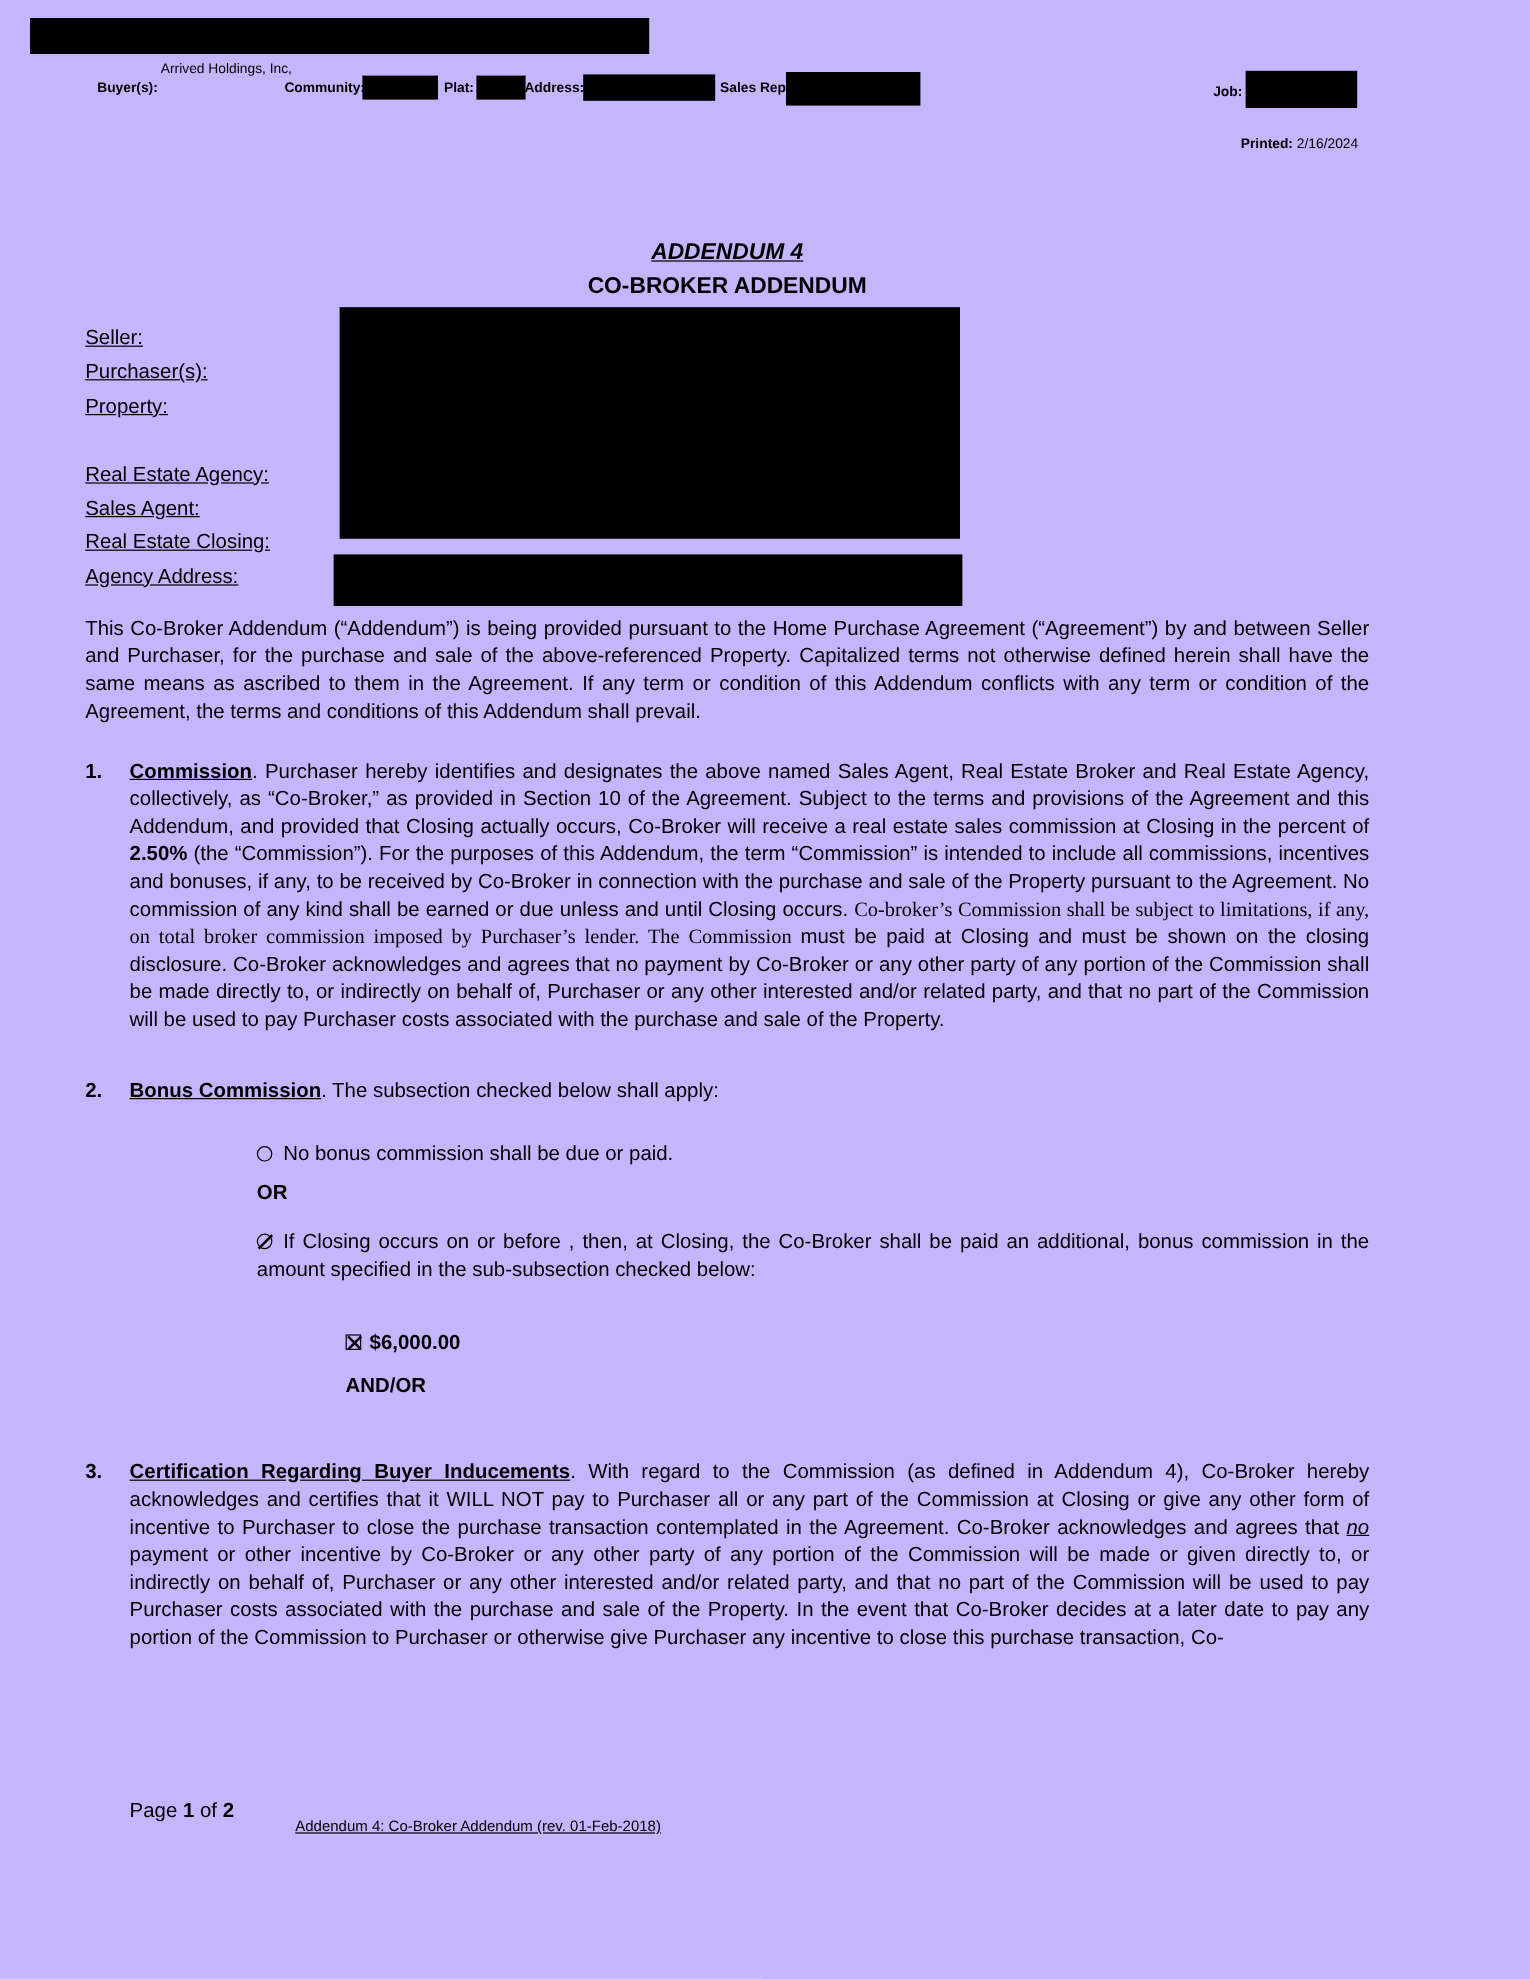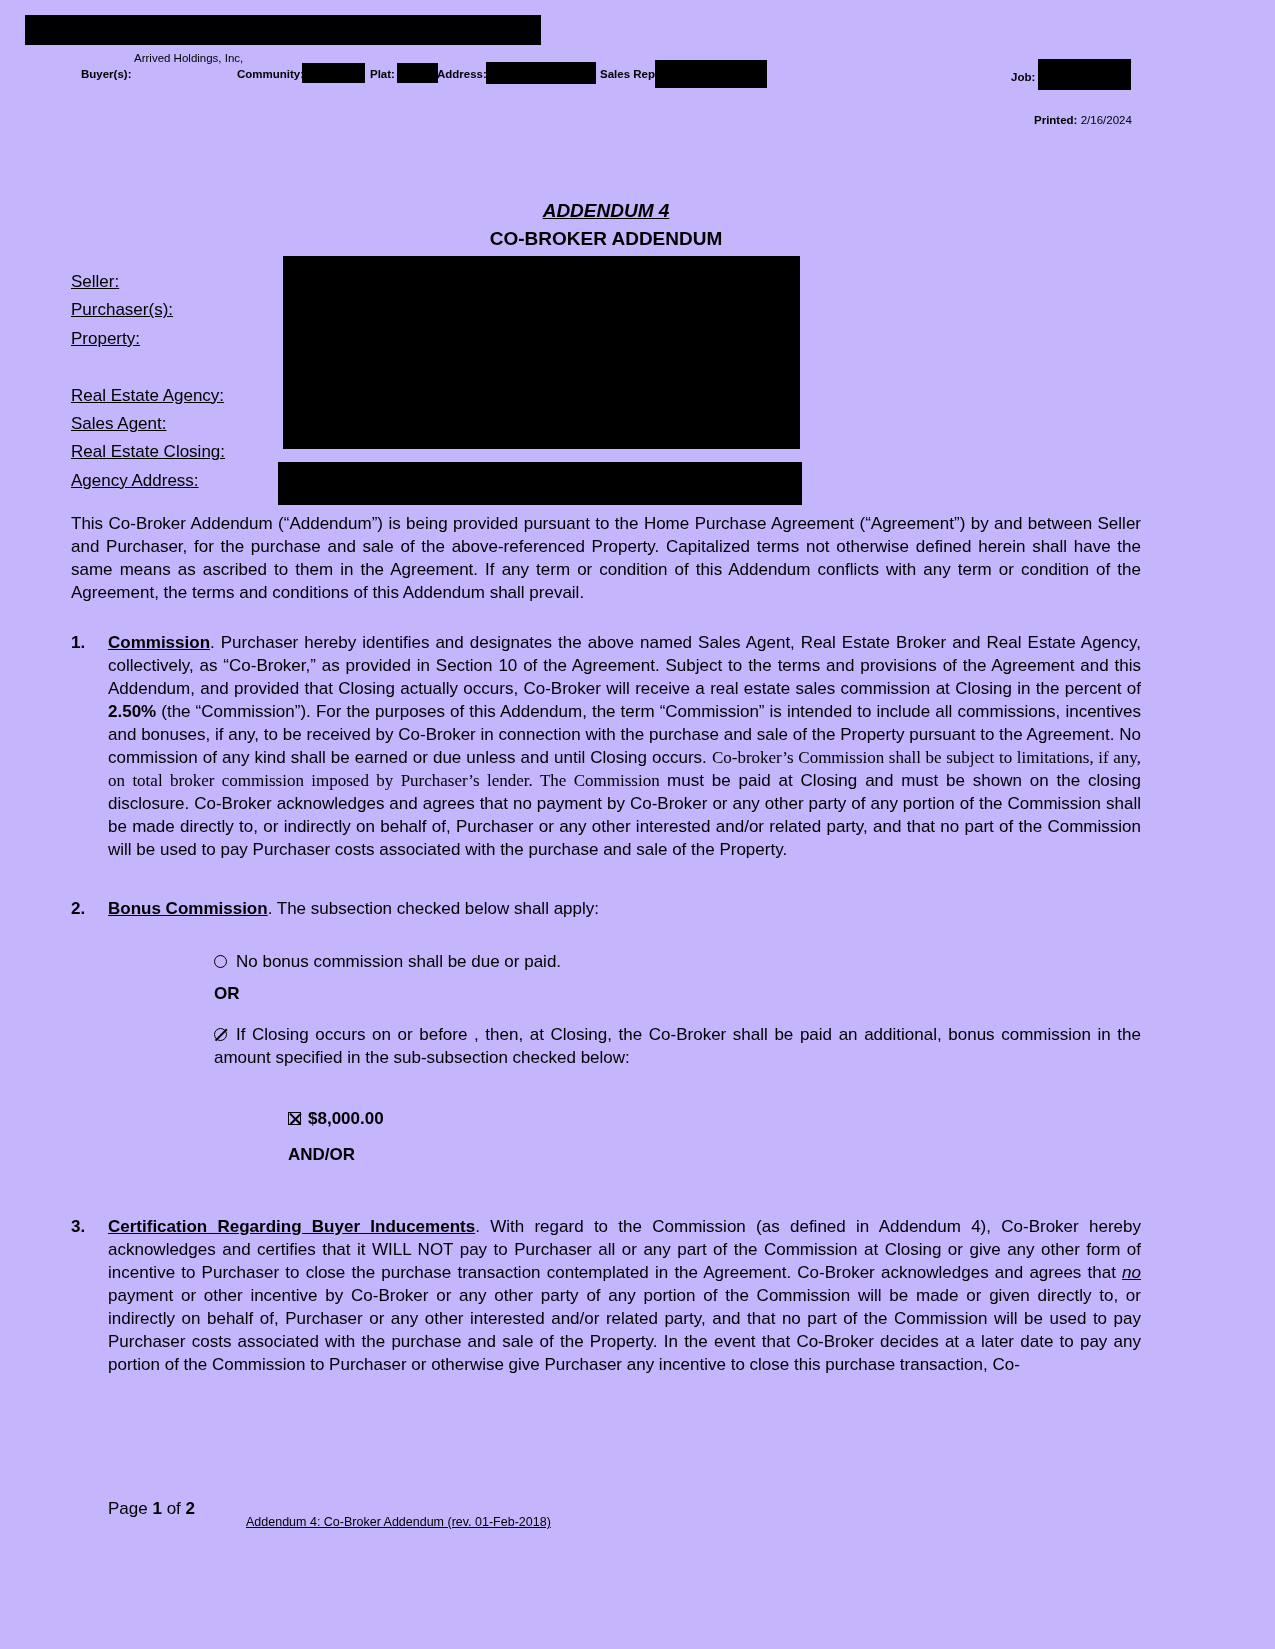--- a/index.html
+++ b/index.html
@@ -87,21 +87,21 @@
 
     <div class="section">
       <div class="sec-num">2.</div>
       <div class="sec-body">
         <div><span class="hu">Bonus Commission</span><span>.  The subsection checked below shall apply:</span></div>
         <div class="sub">
           <div class="opt1"><span class="radio"></span><span>No bonus commission shall be due or paid.</span></div>
           <div class="or-line">OR</div>
           <div class="opt2"><span class="radio slashed"></span><span>If Closing occurs on or before , then, at Closing, the Co-Broker shall be paid an additional, bonus commission in the amount specified in the sub-subsection checked below:</span></div>
           <div class="sub2">
-            <div class="row"><span class="checkbox"></span><span class="b">$8,000.00</span></div>
+            <div class="row"><span class="checkbox"></span><span class="b">$6,000.00</span></div>
             <div class="row b">AND/OR</div>
           </div>
         </div>
       </div>
     </div>
 
     <div class="section">
       <div class="sec-num">3.</div>
       <div class="sec-body"><span class="hu">Certification Regarding Buyer Inducements</span><span>.  With regard to the Commission (as defined in Addendum 4), Co-Broker hereby acknowledges and certifies that it WILL NOT pay to Purchaser all or any part of the Commission at Closing or give any other form of incentive to Purchaser to close the purchase transaction contemplated in the Agreement. Co-Broker acknowledges and agrees that </span><span class="u">no</span><span> payment or other incentive by Co-Broker or any other party of any portion of the Commission will be made or given directly to, or indirectly on behalf of, Purchaser or any other interested and/or related party, and that no part of the Commission will be used to pay Purchaser costs associated with the purchase and sale of the Property. In the event that Co-Broker decides at a later date to pay any portion of the Commission to Purchaser or otherwise give Purchaser any incentive to close this purchase transaction, Co-</span></div>
     </div>

